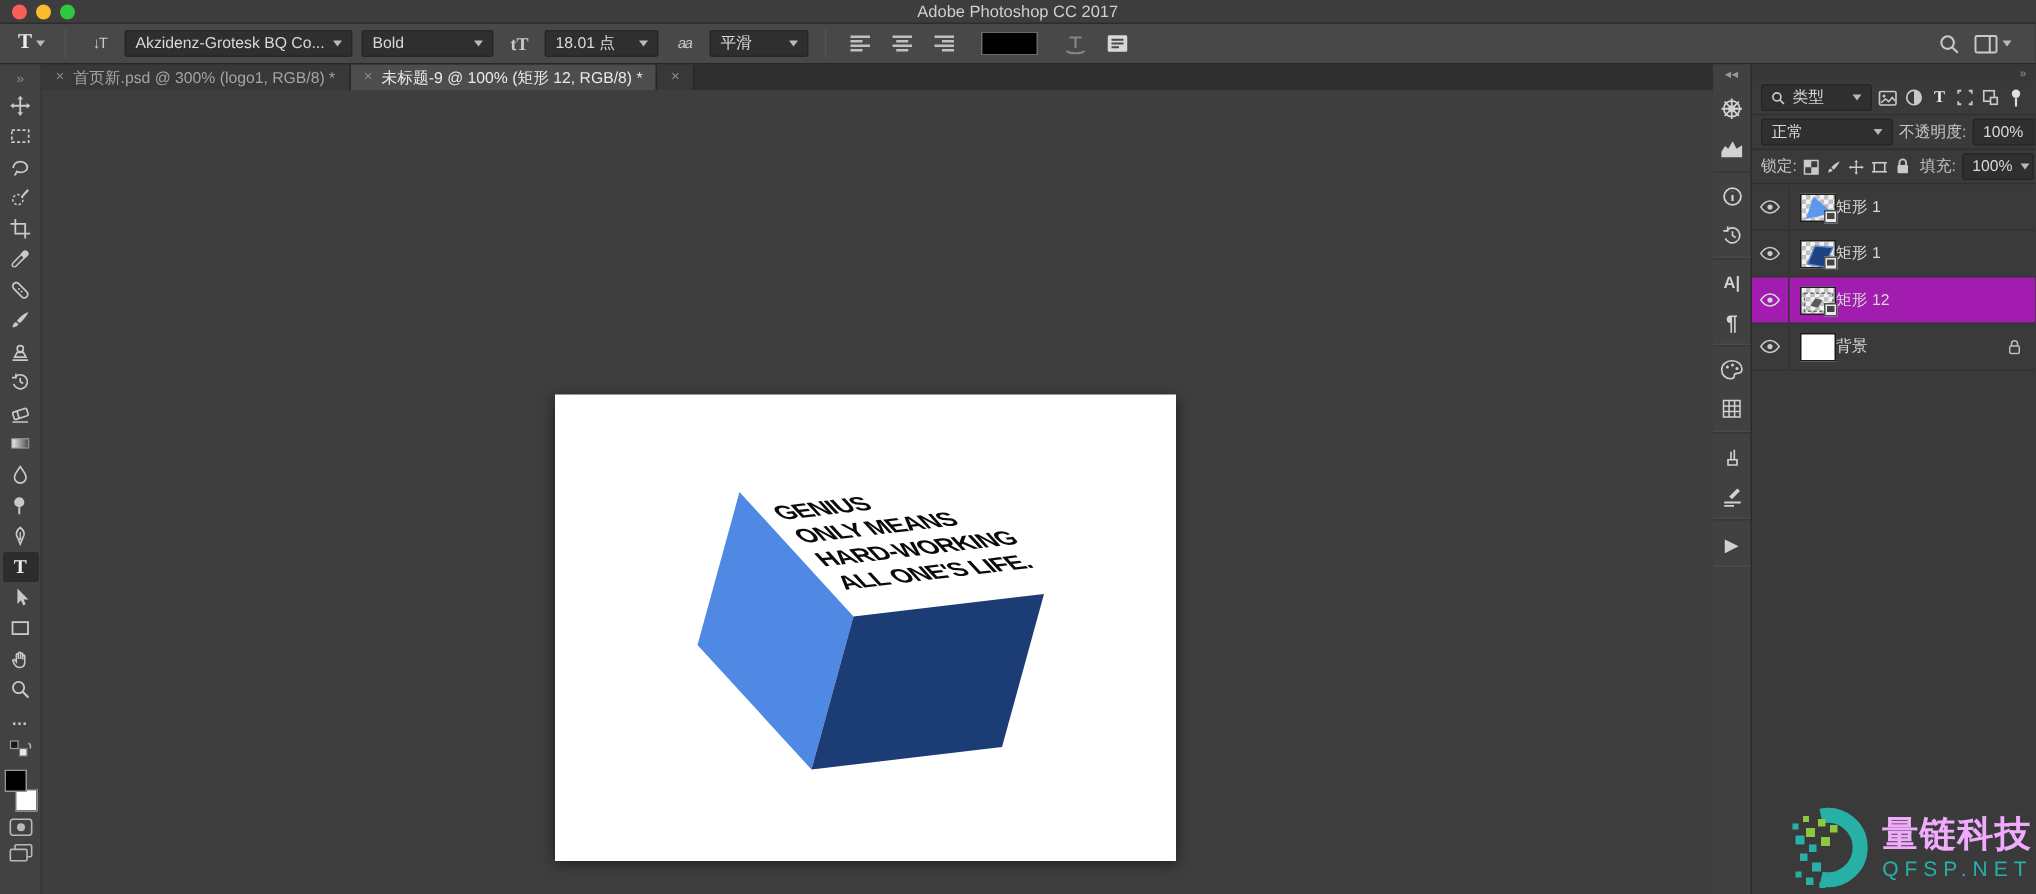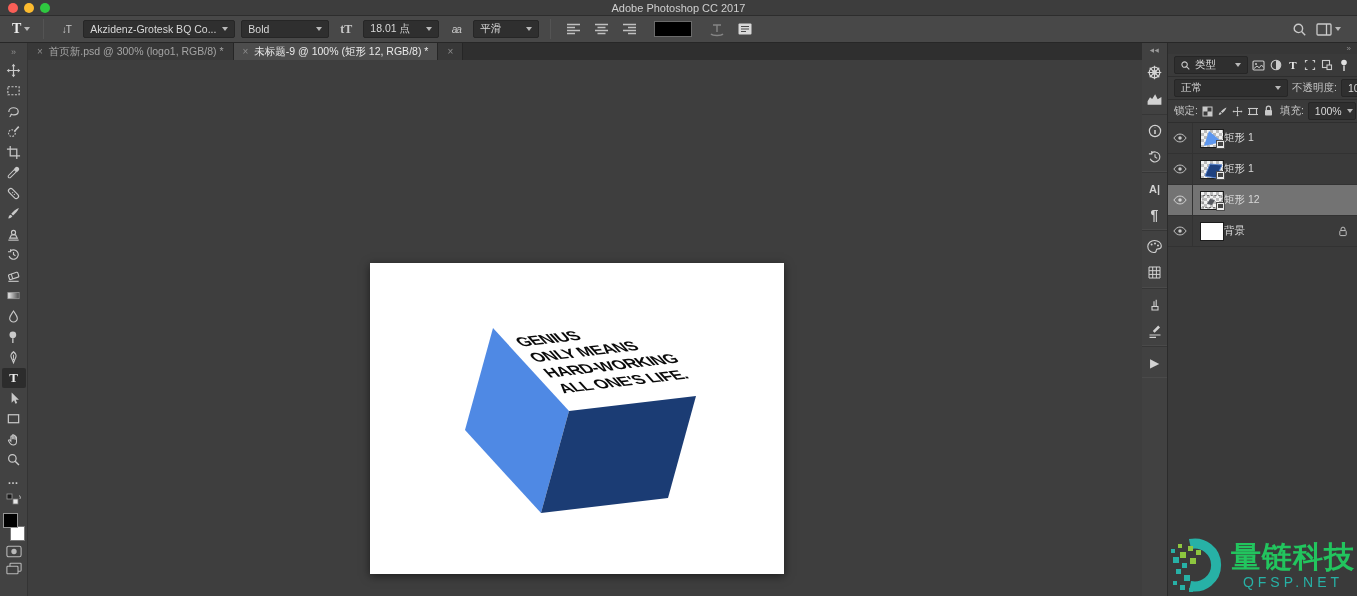--- a/index.html
+++ b/index.html
@@ -63,43 +63,43 @@
   .dicon.txt{font-weight:bold}
 
   .dockpanel{flex:1;display:flex;flex-direction:column;min-width:0}
   .panel-topstrip{height:11px;background:#373737;display:flex;justify-content:flex-end;align-items:center;padding-right:6px;color:#8f8f8f;font-size:8px;line-height:1}
   .panel-tabs{height:20px;background:#323232;display:flex;align-items:flex-end;padding-left:6px;gap:2px;position:relative;flex:0 0 auto}
   .ptab{padding:3px 8px 4px;font-size:10.5px;color:#9d9d9d}
   .ptab.active{background:#3a3a3a;color:#e8e8e8;border-radius:2px 2px 0 0}
   .pmenu{position:absolute;right:6px;top:6px;display:flex;flex-direction:column;gap:1.5px}
   .pmenu i{width:12px;height:1.5px;background:#c9c9c9;display:block}
   .prow{display:flex;align-items:center;padding:0 6px;gap:4px;height:23px;border-bottom:1px solid #2e2e2e;font-size:10.5px;color:#c6c6c6;background:#3a3a3a}
-  .w-filter{width:74px;flex:0 0 auto}.w-blend{width:114px;flex:0 0 auto}.w-pct{width:48px;flex:0 0 auto}
+  .w-filter{width:74px;flex:0 0 auto}.w-blend{width:88px;flex:0 0 auto}.w-pct{width:48px;flex:0 0 auto}
   .mini-btn{width:16px;height:16px;display:flex;align-items:center;justify-content:center;color:#c9c9c9}
   .mini-btn .serifT{font-size:11px}
   .plabel{white-space:nowrap}
 
   .layers{background:#3a3a3a}
   .layer-row{height:31px;display:flex;align-items:center;border-bottom:1px solid #323232;position:relative}
-  .layer-row.selected{background:#737373}
+  .layer-row.selected{background:#a21caf}
   .eye-cell{width:25px;height:100%;display:flex;align-items:center;justify-content:center;border-right:1px solid #323232;flex:0 0 auto}
   .thumb{width:24px;height:19px;margin-left:7px;position:relative;border:1px solid #1c1c1c;flex:0 0 auto}
   .thumb.checker{background-color:#f2f2f2;background-image:linear-gradient(45deg,#bcbcbc 25%,transparent 25%,transparent 75%,#bcbcbc 75%),linear-gradient(45deg,#bcbcbc 25%,#f2f2f2 25%,#f2f2f2 75%,#bcbcbc 75%);background-size:6px 6px;background-position:0 0,3px 3px}
   .thumb.white{background:#fff}
   .thumb svg{position:absolute;left:0;top:0}
   .badge{position:absolute;right:-2px;bottom:-2px;width:9px;height:9px;background:#eaeaea;border:1px solid #4e4e4e;display:flex;align-items:center;justify-content:center}
   .badge i{width:5px;height:4px;background:#454545;display:block}
   .lname{margin-left:0;font-size:10.5px;color:#d8d8d8;white-space:nowrap}
   .row-lock{margin-left:auto;margin-right:9px;display:flex}
   .panel-rest{flex:1;background:#3a3a3a}
 
   
   .wm{position:absolute;right:2px;bottom:3px;display:flex;align-items:center;gap:7px;z-index:50}
   .wm-text{display:flex;flex-direction:column;align-items:center;line-height:1}
-  .wm-title{font-size:30px;color:#22c55e;font-weight:600;letter-spacing:1px;white-space:nowrap}
+  .wm-title{font-size:24px;color:#f0abfc;font-weight:600;letter-spacing:1px;white-space:nowrap}
   .wm-sub{font-size:14px;color:#27b1a6;letter-spacing:4px;margin-top:3px}
 </style>
 </head>
 <body>
 
 <div class="app">
 
   <div class="titlebar">
     <div class="lights">
       <span class="light red"></span>

